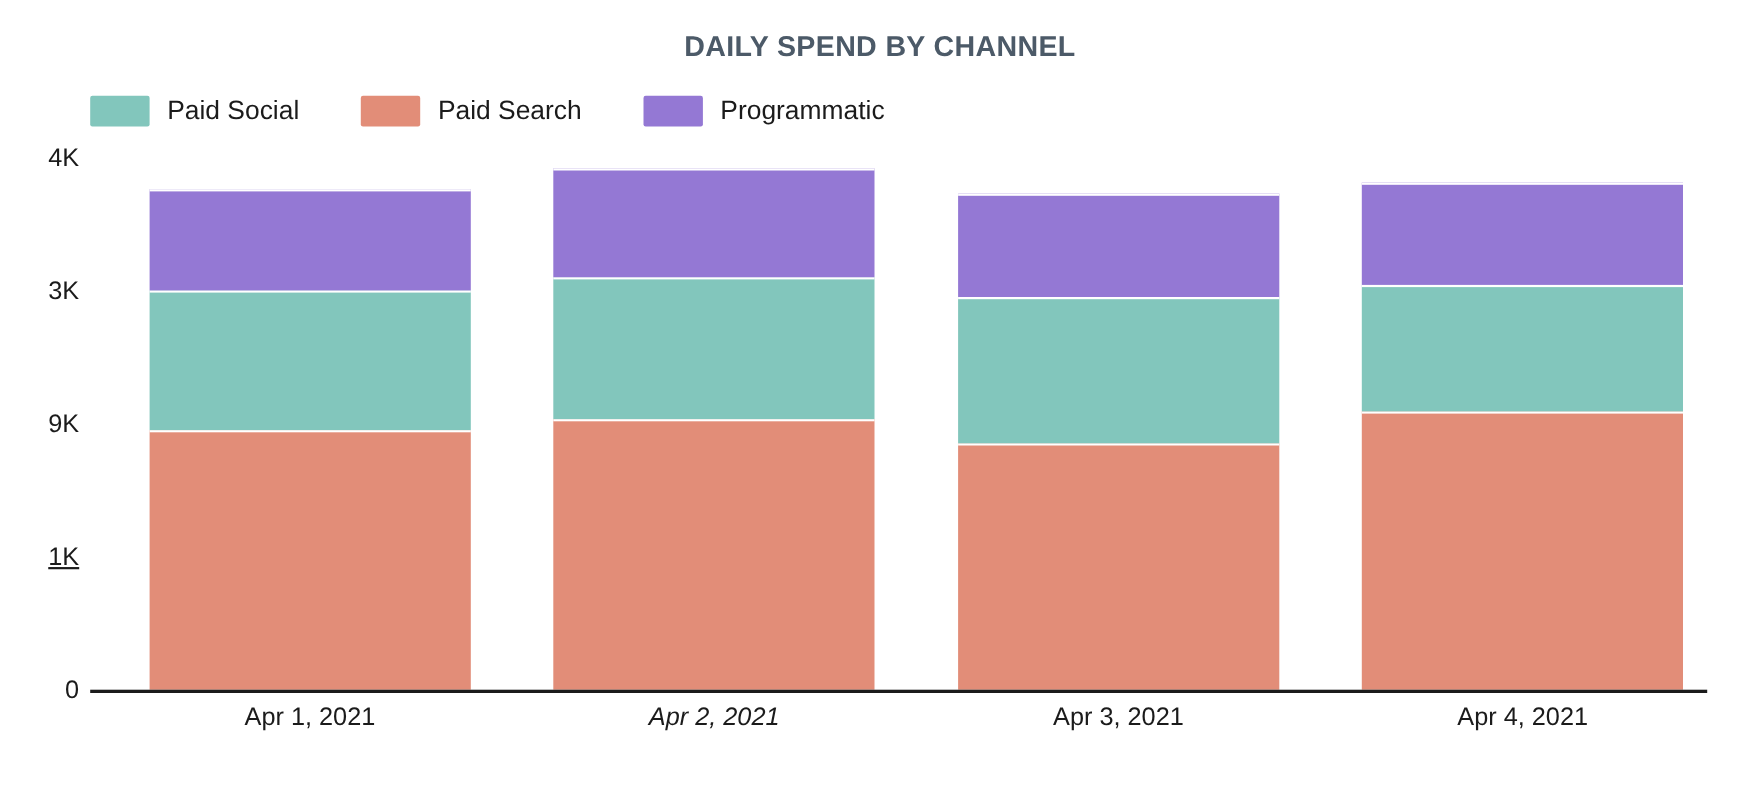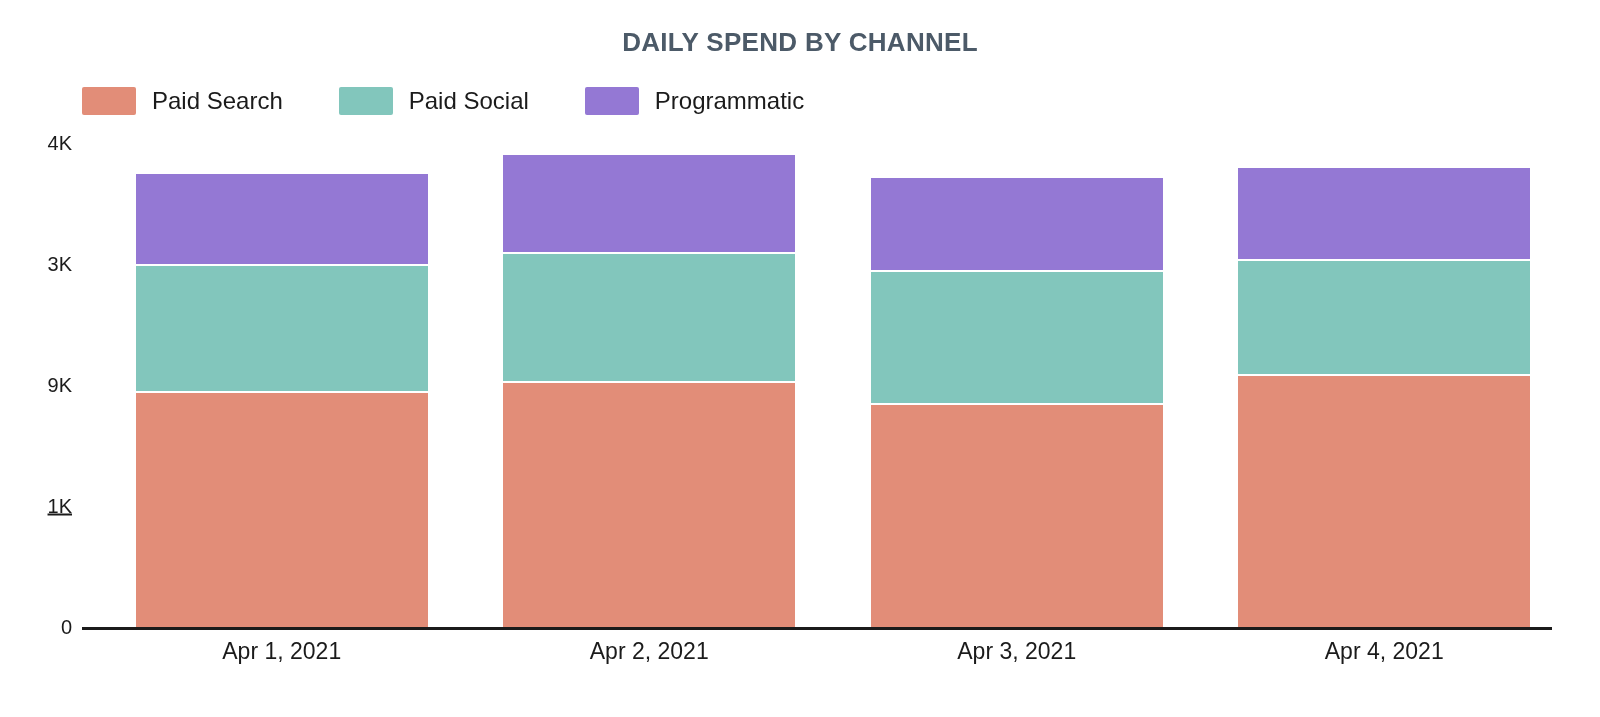--- a/index.html
+++ b/index.html
@@ -71,21 +71,21 @@
     height: 3px;
     background: #1b1b1b;
   }
 
   
   .y-tick {
     position: absolute;
     right: 0;
     width: 60px;
     text-align: right;
-    font-size: 20px;
+    font-size: 23px;
     color: #1b1b1b;
     transform: translateY(-50%);
     white-space: nowrap;
   }
   .y-axis {
     position: absolute;
     left: 0;
     top: 0;
     width: 72px;
     height: 717px;
@@ -129,26 +129,26 @@
 </style>
 </head>
 <body>
 
 <div id="chart-root">
 
   <div class="chart-title">DAILY SPEND BY CHANNEL</div>
 
   <div class="legend">
       <div class="legend-item">
+        <span class="legend-swatch" style="background: rgb(130, 198, 188);"></span>
+        <span class="legend-label">Paid Social</span>
+      </div>
+      <div class="legend-item">
         <span class="legend-swatch" style="background: rgb(226, 141, 120);"></span>
         <span class="legend-label">Paid Search</span>
-      </div>
-      <div class="legend-item">
-        <span class="legend-swatch" style="background: rgb(130, 198, 188);"></span>
-        <span class="legend-label">Paid Social</span>
       </div>
       <div class="legend-item">
         <span class="legend-swatch" style="background: rgb(148, 120, 212);"></span>
         <span class="legend-label">Programmatic</span>
       </div>
     </div>
 
   <div class="y-axis">
       <div class="y-tick" style="top: 627px;">0</div>
       <div class="y-tick" style="top: 506px; text-decoration: underline;">1K</div>
@@ -166,21 +166,21 @@
         </div>
       </div>
       <div class="x-tick" style="left: 82px; width: 367.5px;">Apr 1, 2021</div>
       <div class="bar-group" style="left: 487.169px; width: 292.163px; height: 484px; bottom: 90px;">
         <div class="bar-stack" style="height: 484px;">
           <div class="bar-seg base" title="Paid Search: 2030" style="background: rgb(226, 141, 120); height: 245.63px; bottom: 0px;"></div>
           <div class="bar-seg" title="Paid Social: 1070" style="background: rgb(130, 198, 188); height: 129.47px; bottom: 245.63px;"></div>
           <div class="bar-seg" title="Programmatic: 820" style="background: rgb(148, 120, 212); height: 99.22px; bottom: 375.1px;"></div>
         </div>
       </div>
-      <div class="x-tick" style="left: 449.5px; width: 367.5px;">Apr 2, 2021</div>
+      <div class="x-tick" style="left: 449.5px; width: 367.5px; font-style: italic;">Apr 2, 2021</div>
       <div class="bar-group" style="left: 854.669px; width: 292.163px; height: 484px; bottom: 90px;">
         <div class="bar-stack" style="height: 484px;">
           <div class="bar-seg base" title="Paid Search: 1850" style="background: rgb(226, 141, 120); height: 223.85px; bottom: 0px;"></div>
           <div class="bar-seg" title="Paid Social: 1100" style="background: rgb(130, 198, 188); height: 133.1px; bottom: 223.85px;"></div>
           <div class="bar-seg" title="Programmatic: 780" style="background: rgb(148, 120, 212); height: 94.38px; bottom: 356.95px;"></div>
         </div>
       </div>
       <div class="x-tick" style="left: 817px; width: 367.5px;">Apr 3, 2021</div>
       <div class="bar-group" style="left: 1222.17px; width: 292.163px; height: 484px; bottom: 90px;">
         <div class="bar-stack" style="height: 484px;">

